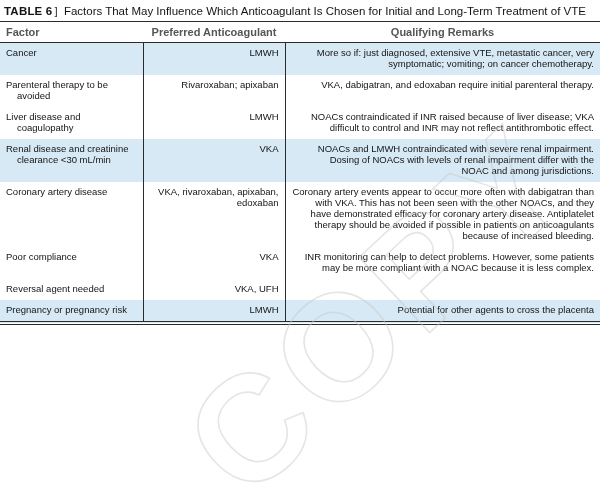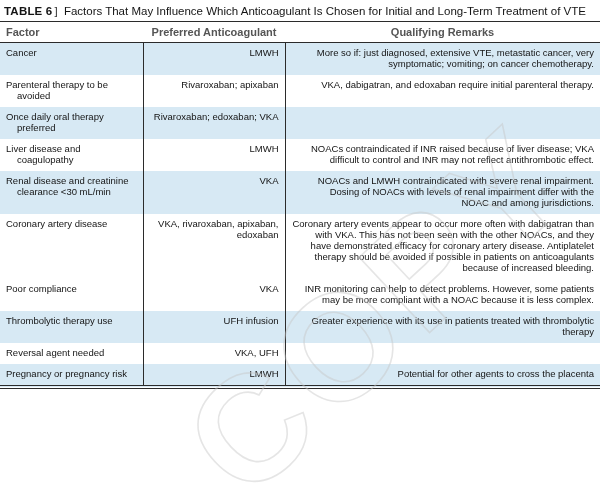--- a/index.html
+++ b/index.html
@@ -100,31 +100,20 @@
       <td>
             <div class="hang">Parenteral therapy to be avoided</div>
           </td>
       <td>
             <div class="hang">Rivaroxaban; apixaban</div>
           </td>
       <td>
             <div class="hang">VKA, dabigatran, and edoxaban require initial parenteral therapy.</div>
           </td>
     </tr>
-        <tr class="shaded">
-      <td>
-            <div class="hang">Once daily oral therapy preferred</div>
-          </td>
-      <td>
-            <div class="hang">Rivaroxaban; edoxaban; VKA</div>
-          </td>
-      <td>
-            <div class="hang"></div>
-          </td>
-    </tr>
         <tr>
       <td>
             <div class="hang">Liver disease and coagulopathy</div>
           </td>
       <td>
             <div class="hang">LMWH</div>
           </td>
       <td>
             <div class="hang">NOACs contraindicated if INR raised because of liver disease; VKA difficult to control and INR may not reflect antithrombotic effect.</div>
           </td>
@@ -155,31 +144,20 @@
       <td>
             <div class="hang">Poor compliance</div>
           </td>
       <td>
             <div class="hang">VKA</div>
           </td>
       <td>
             <div class="hang">INR monitoring can help to detect problems. However, some patients may be more compliant with a NOAC because it is less complex.</div>
           </td>
     </tr>
-        <tr class="shaded">
-      <td>
-            <div class="hang">Thrombolytic therapy use</div>
-          </td>
-      <td>
-            <div class="hang">UFH infusion</div>
-          </td>
-      <td>
-            <div class="hang">Greater experience with its use in patients treated with thrombolytic therapy</div>
-          </td>
-    </tr>
         <tr>
       <td>
             <div class="hang">Reversal agent needed</div>
           </td>
       <td>
             <div class="hang">VKA, UFH</div>
           </td>
       <td>
             <div class="hang"></div>
           </td>

